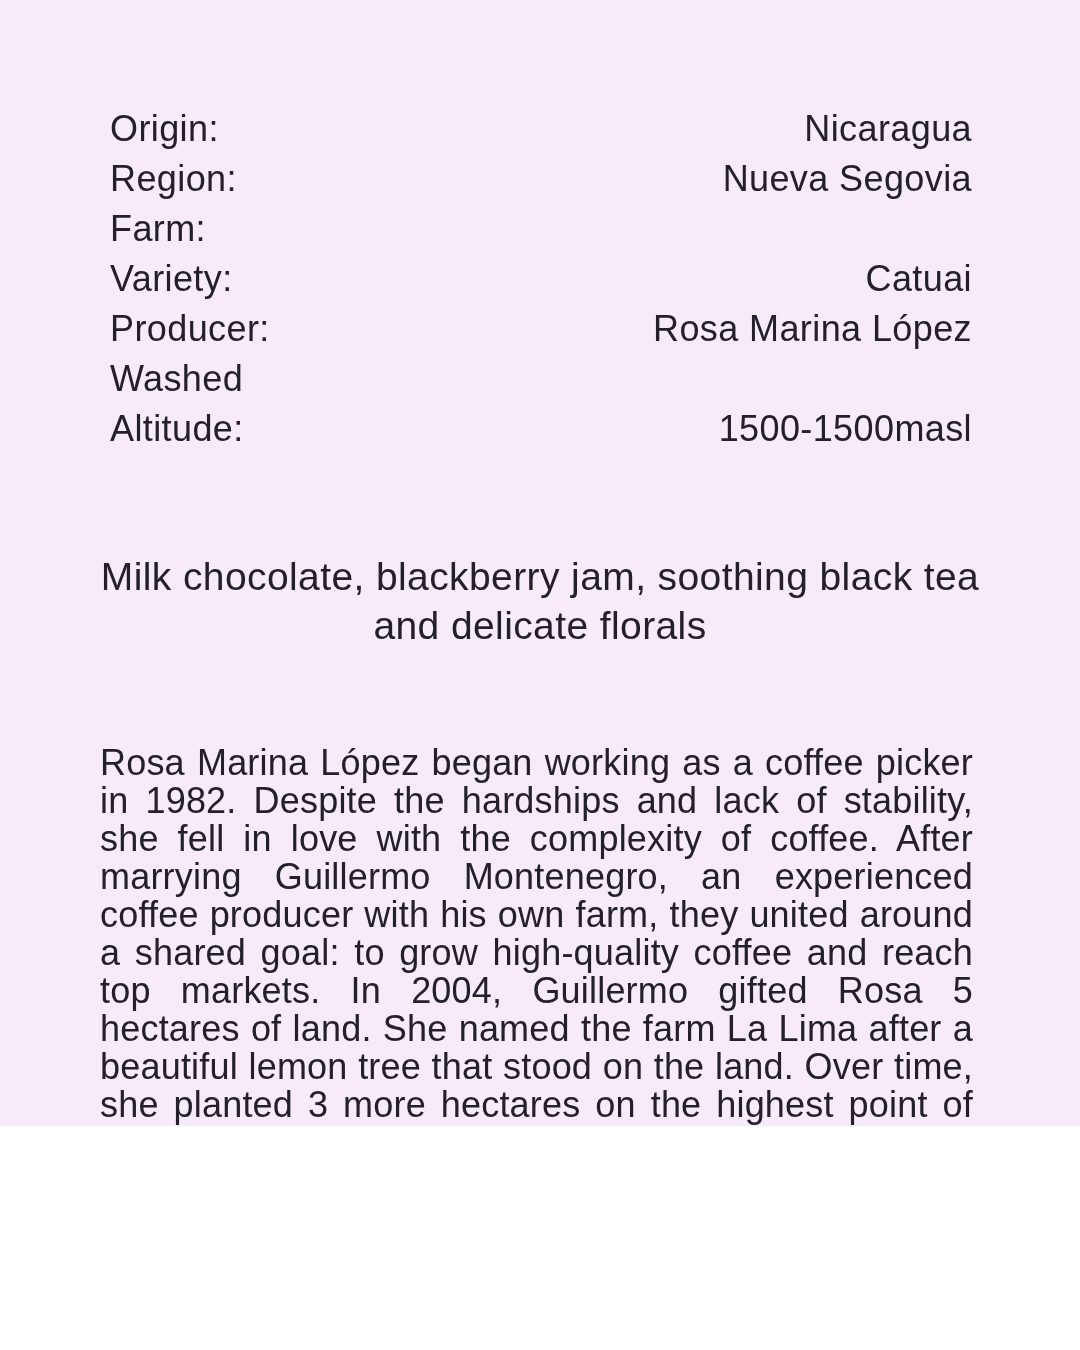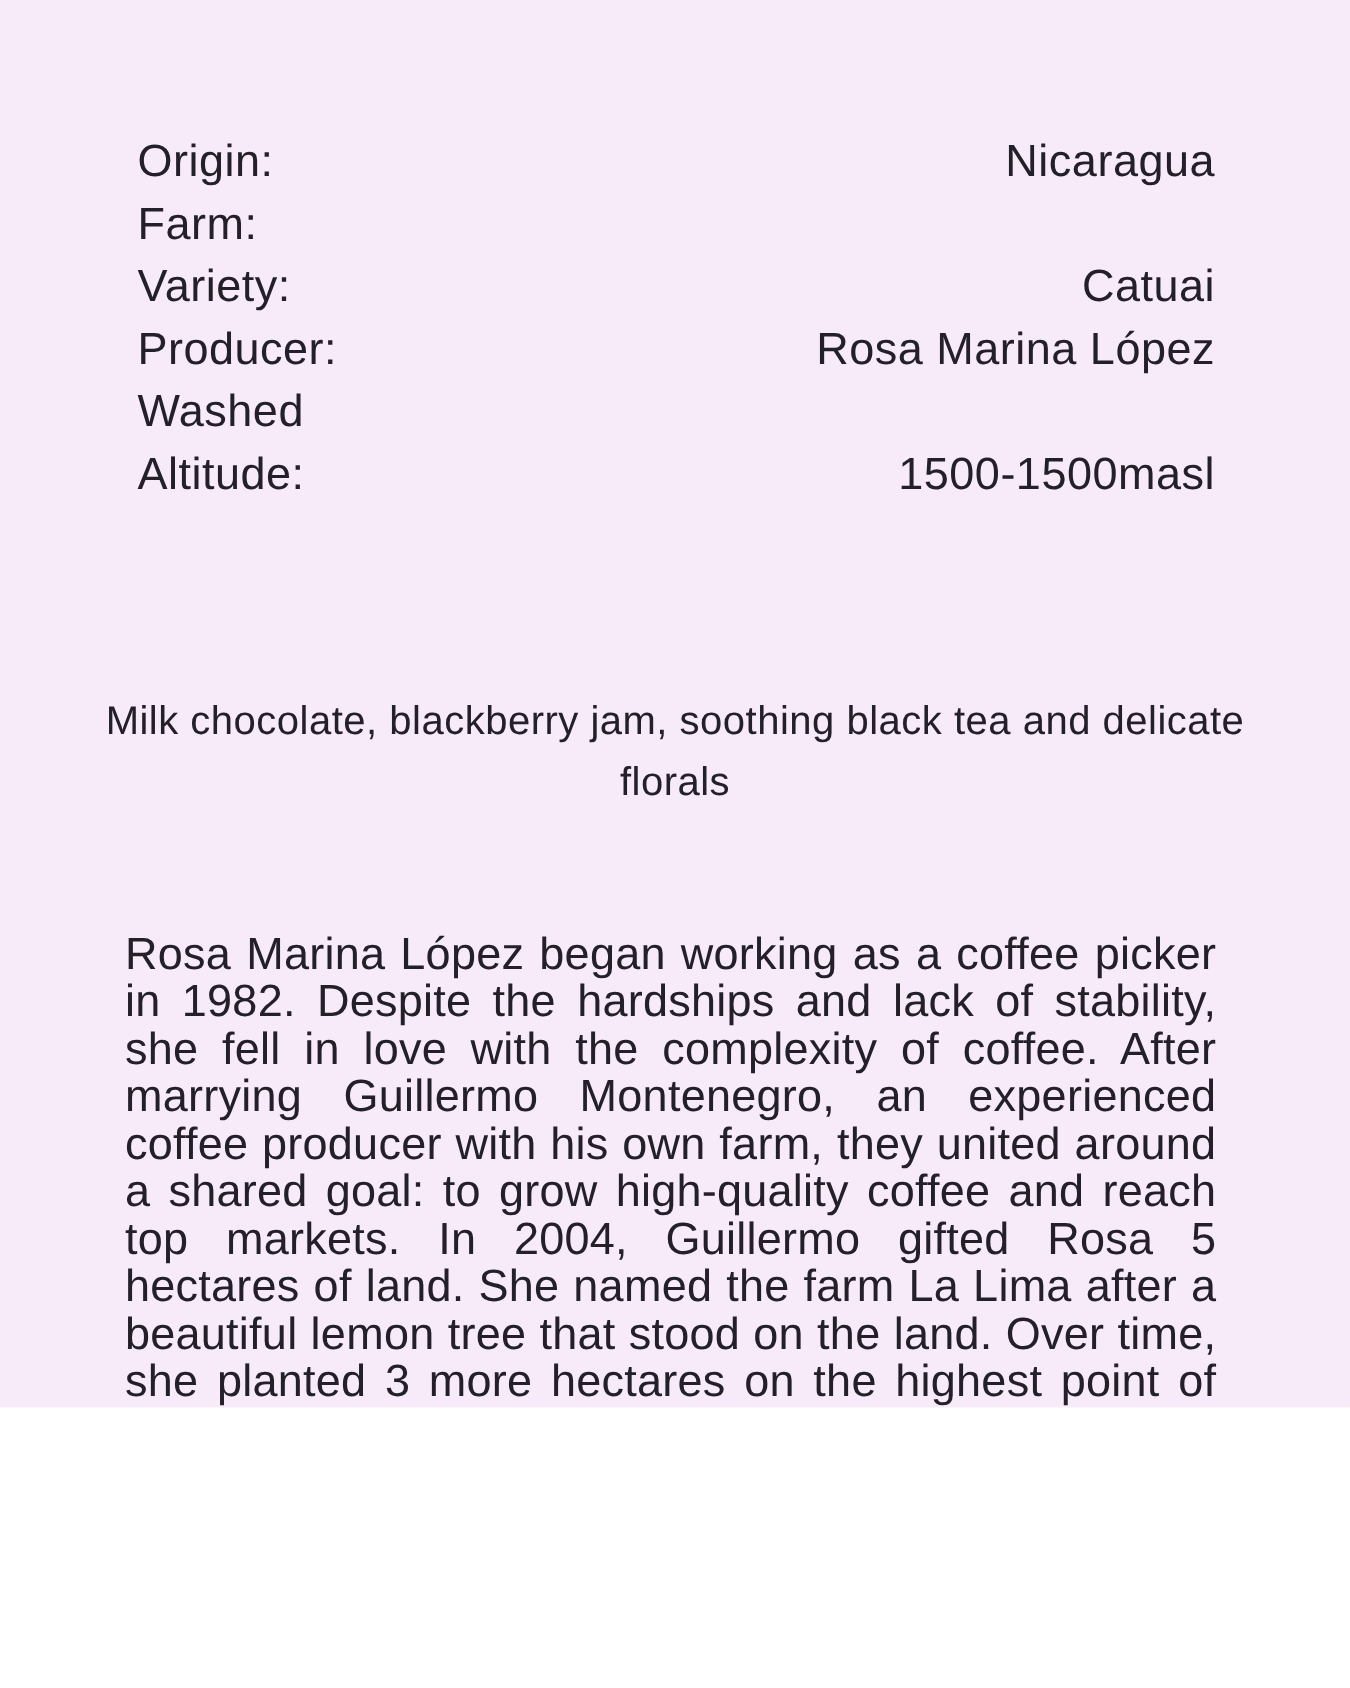--- a/index.html
+++ b/index.html
@@ -26,21 +26,21 @@
     line-height: 50px;
     letter-spacing: 0.4px;
   }
   .detail-row .value { text-align: center; }
   .notes {
     position: absolute;
     top: 552px;
     left: 70px;
     right: 70px;
     text-align: center;
-    font-size: 32px;
+    font-size: 39px;
     line-height: 49px;
     letter-spacing: 0.4px;
   }
   .story {
     position: absolute;
     top: 744px;
     left: 100px;
     right: 107px;
     font-size: 36px;
     line-height: 38px;
@@ -50,20 +50,24 @@
 </style>
 </head>
 <body>
 
 <div class="page">
 
   <div class="details">
     <div class="detail-row">
       <span class="label">Origin:</span>
       <span class="value">Nicaragua</span>
+    </div>
+    <div class="detail-row">
+      <span class="label">Region:</span>
+      <span class="value">Nueva Segovia</span>
     </div>
     <div class="detail-row">
       <span class="label">Farm:</span>
     </div>
     <div class="detail-row">
       <span class="label">Variety:</span>
       <span class="value">Catuai</span>
     </div>
     <div class="detail-row">
       <span class="label">Producer:</span>

